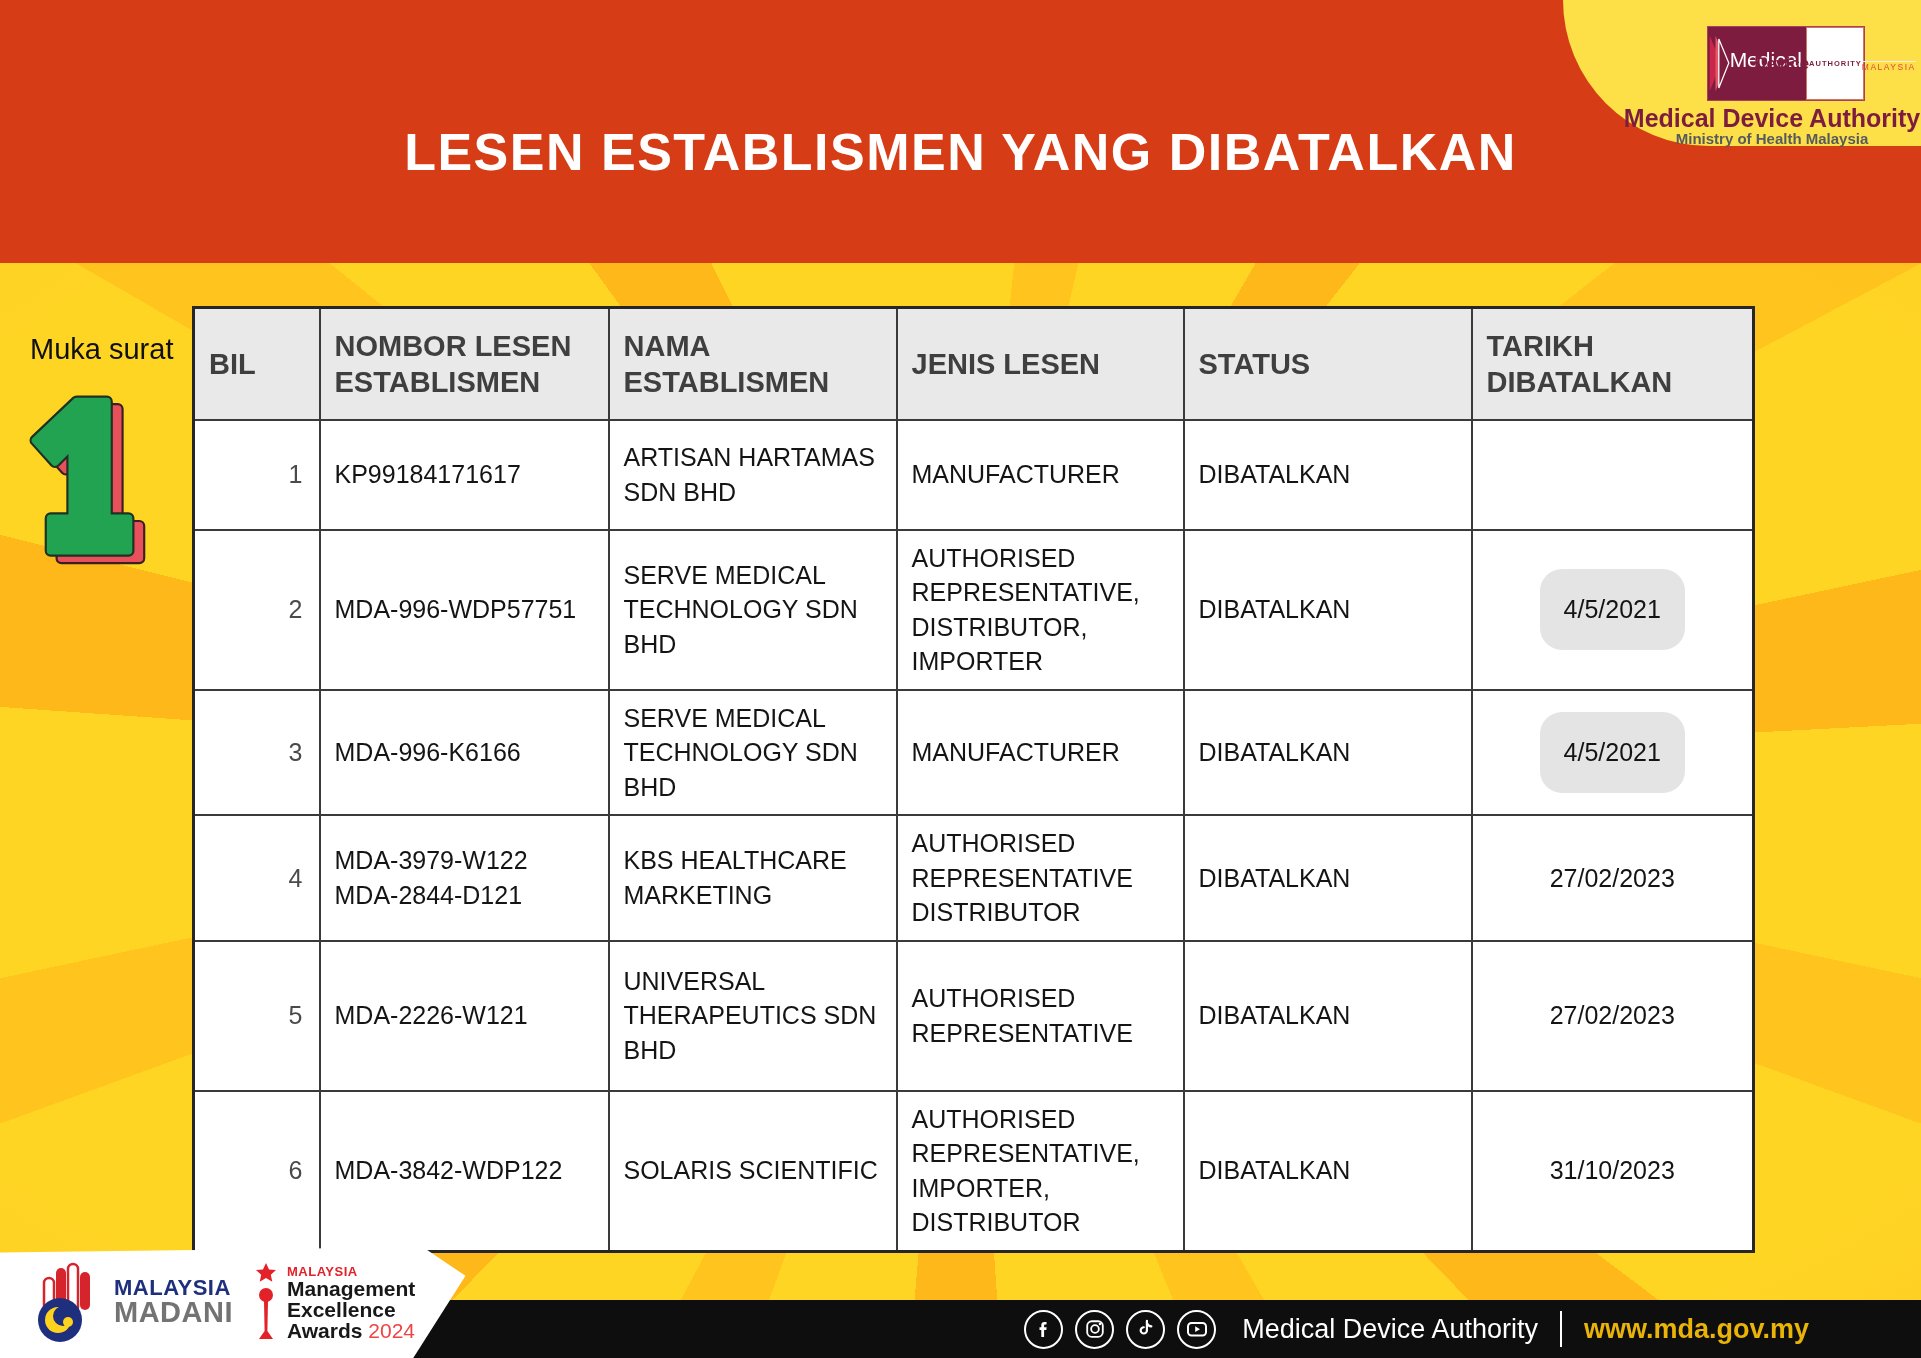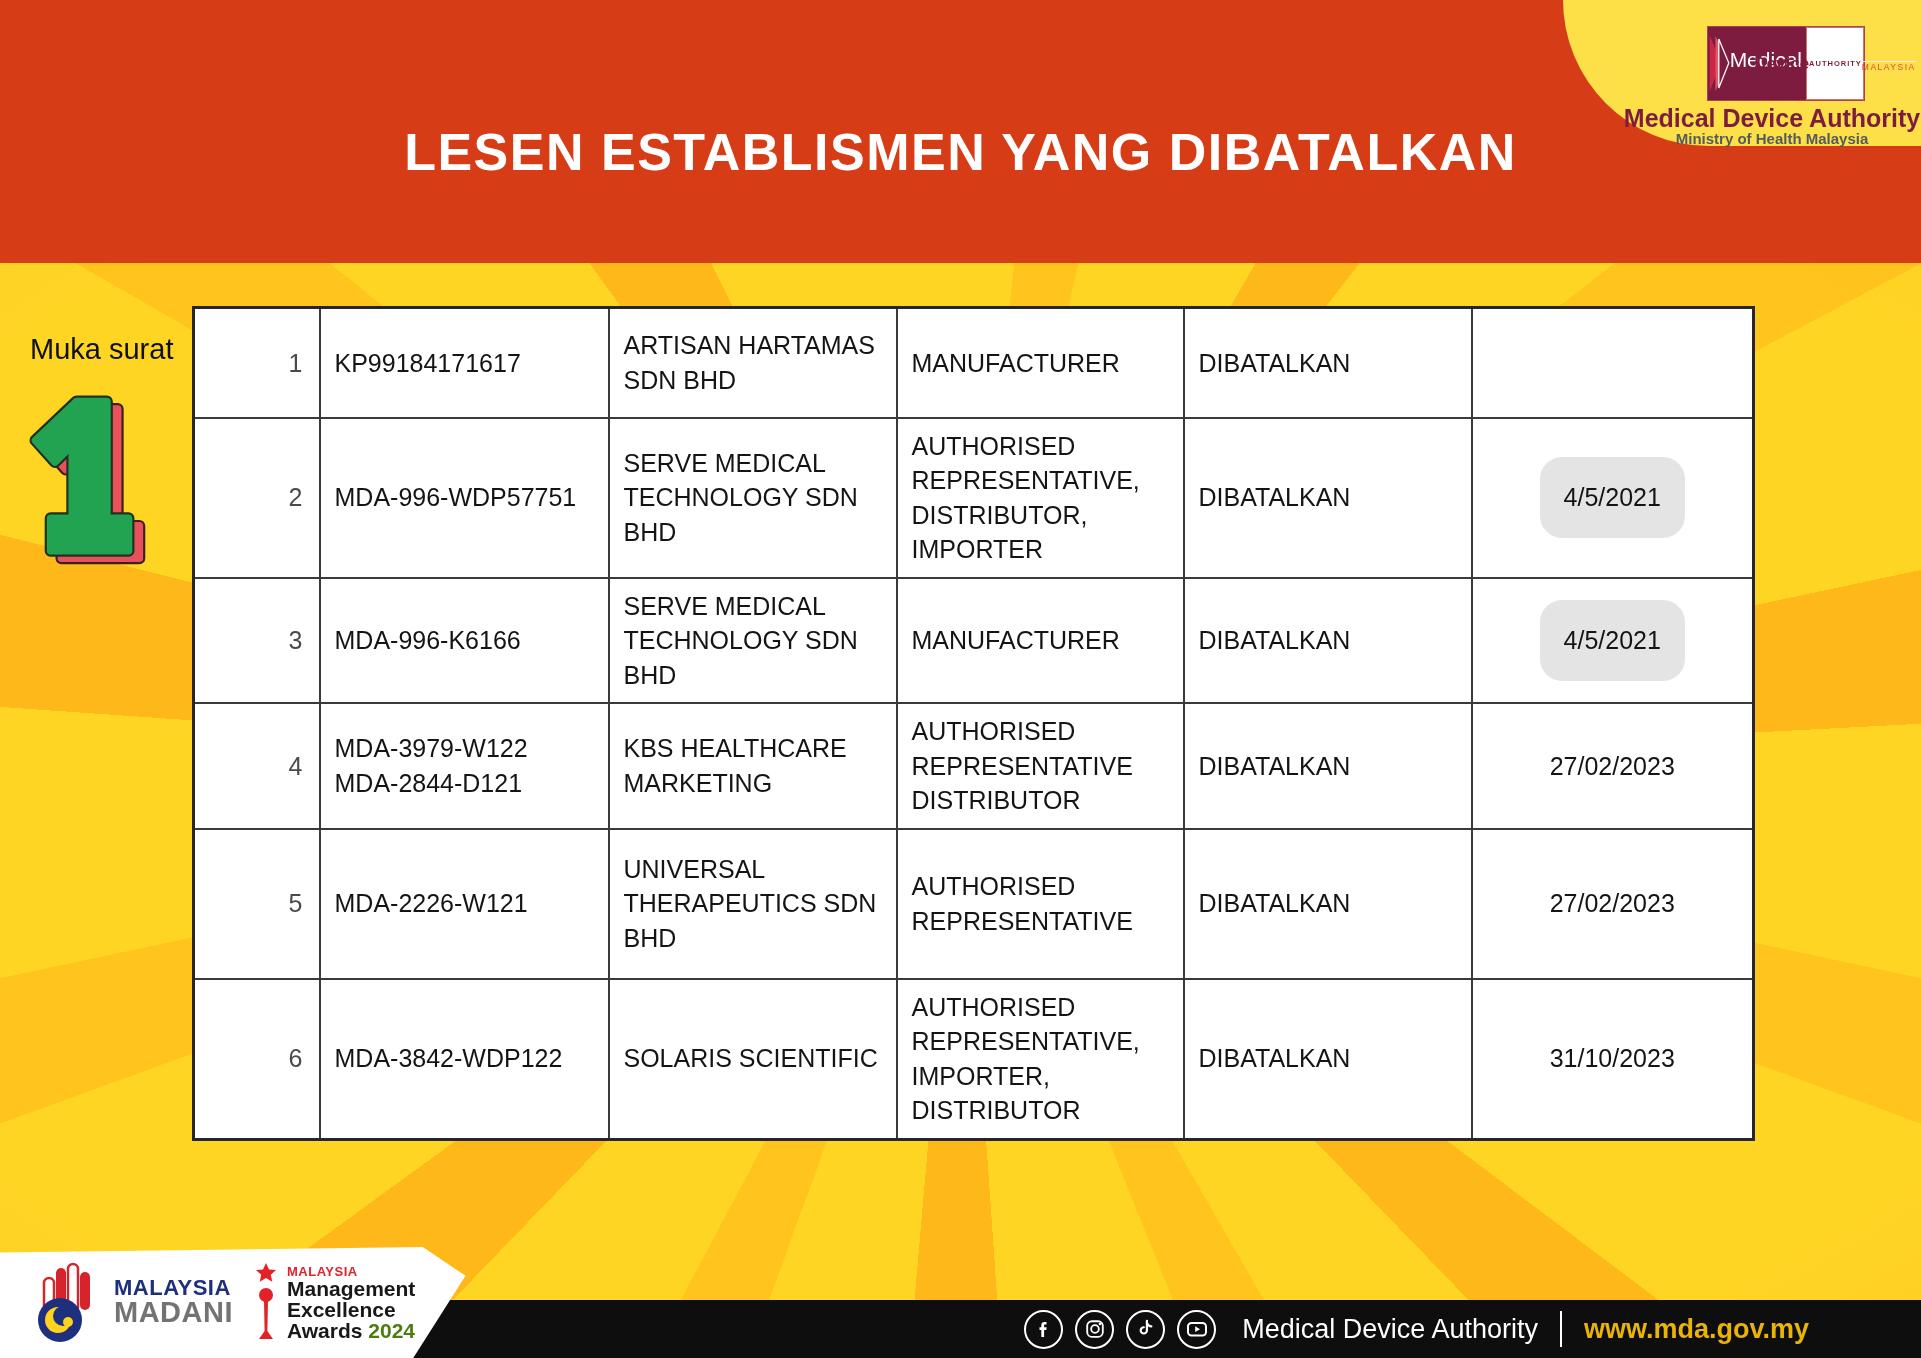--- a/index.html
+++ b/index.html
@@ -84,21 +84,21 @@
   .footer-white { position:absolute; left:0; top:1247px; width:475px; height:111px; background:#ffffff;
     clip-path:polygon(0 5%, 89% 0, 98% 26%, 87% 100%, 0 100%);
     display:flex; align-items:center; padding-left:30px; gap:10px; }
   .madani-text { line-height:0.95; }
   .madani-l1 { color:#1E2F7D; font-size:22px; font-weight:800; letter-spacing:0.5px; }
   .madani-l2 { color:#737373; font-size:29px; font-weight:800; letter-spacing:0.5px; }
   .awards { display:flex; align-items:center; gap:6px; margin-left:8px; }
   .awards-text { line-height:1.0; }
   .aw-country { color:#E32128; font-size:13px; font-weight:800; letter-spacing:0.5px; }
   .aw-line { color:#181818; font-size:21px; font-weight:800; }
-  .aw-year { color:#4d7c0f; font-weight:700; }
+  .aw-year { color:#ef4444; font-weight:400; }
 </style>
 </head>
 <body>
 
 <div class="canvas">
   <div class="bg-burst"></div>
 
   <div class="header-band"></div>
   <div class="page-title">LESEN ESTABLISMEN YANG DIBATALKAN</div>
 
@@ -137,20 +137,31 @@
   <table class="lic">
     <colgroup>
       <col style="width:126px">
         <col style="width:289px">
         <col style="width:288px">
       <col style="width:287px">
         <col style="width:288px">
         <col style="width:282px">
     </colgroup>
     <tbody>
+        <tr class="hrow">
+      <th>BIL</th>
+      <th>NOMBOR LESEN
+ESTABLISMEN</th>
+      <th>NAMA
+ESTABLISMEN</th>
+      <th>JENIS LESEN</th>
+      <th>STATUS</th>
+      <th>TARIKH
+DIBATALKAN</th>
+    </tr>
     <tr class="r1">
       <td class="bil">1</td>
       <td class="ml">KP99184171617</td>
       <td class="ml">ARTISAN HARTAMAS
 SDN BHD</td>
       <td class="ml">MANUFACTURER</td>
       <td>DIBATALKAN</td>
       <td class="tarikh"></td>
     </tr>
     <tr class="r2">

